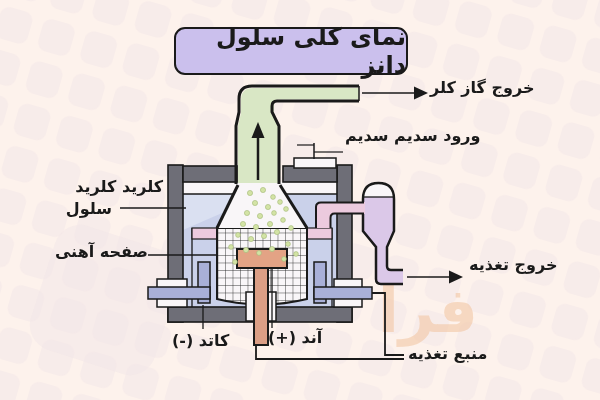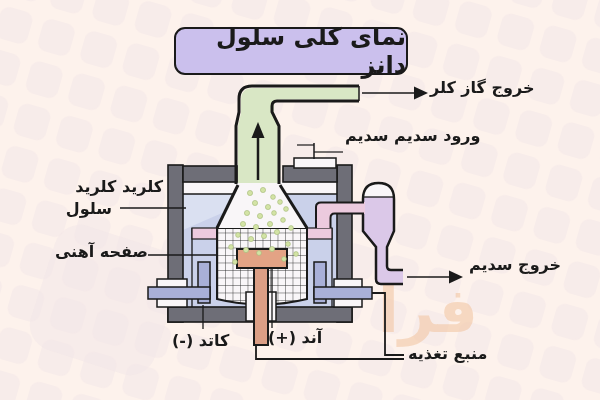--- a/index.html
+++ b/index.html
@@ -167,16 +167,16 @@
 
 <div class="title">نمای کلی سلول دانز</div>
 
 <div class="lbl" style="left:430px;top:77px">خروج گاز کلر</div>
 <div class="lbl" style="left:345px;top:125px">ورود سدیم سدیم</div>
 <div class="lbl" style="right:437px;top:176px">کلرید کلرید</div>
 <div class="lbl" style="right:488px;top:198px">سلول</div>
 <div class="lbl" style="right:452px;top:241px">صفحه آهنی</div>
 <div class="lbl" style="left:172px;top:330px">کاتد (-)</div>
 <div class="lbl" style="left:268px;top:327px">آند (+)</div>
-<div class="lbl" style="left:469px;top:254px">خروج سدیم</div>
+<div class="lbl" style="left:469px;top:254px">خروج تغذیه</div>
 <div class="lbl" style="left:408px;top:343px">منبع تغذیه</div>
 
 </div>
 
 </body></html>

